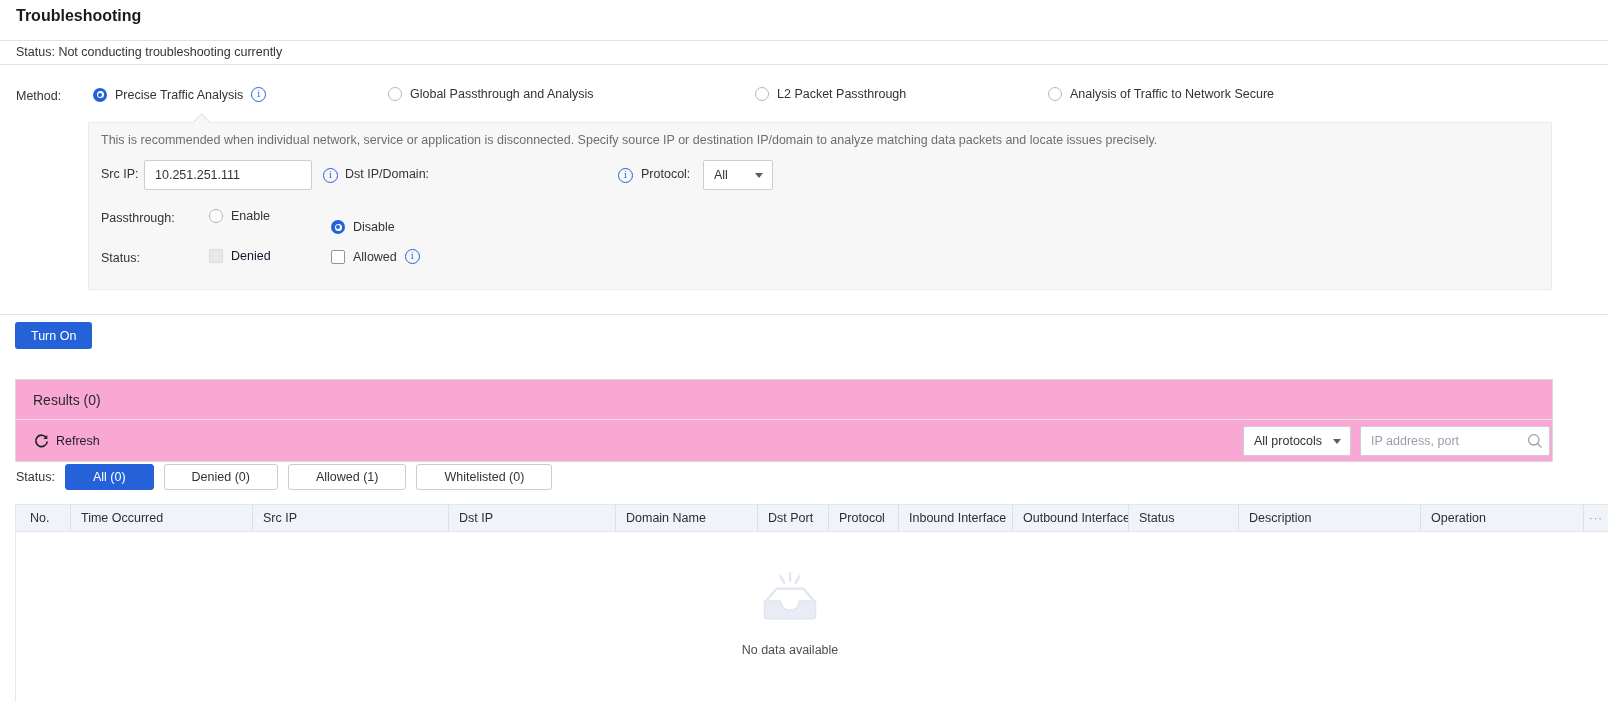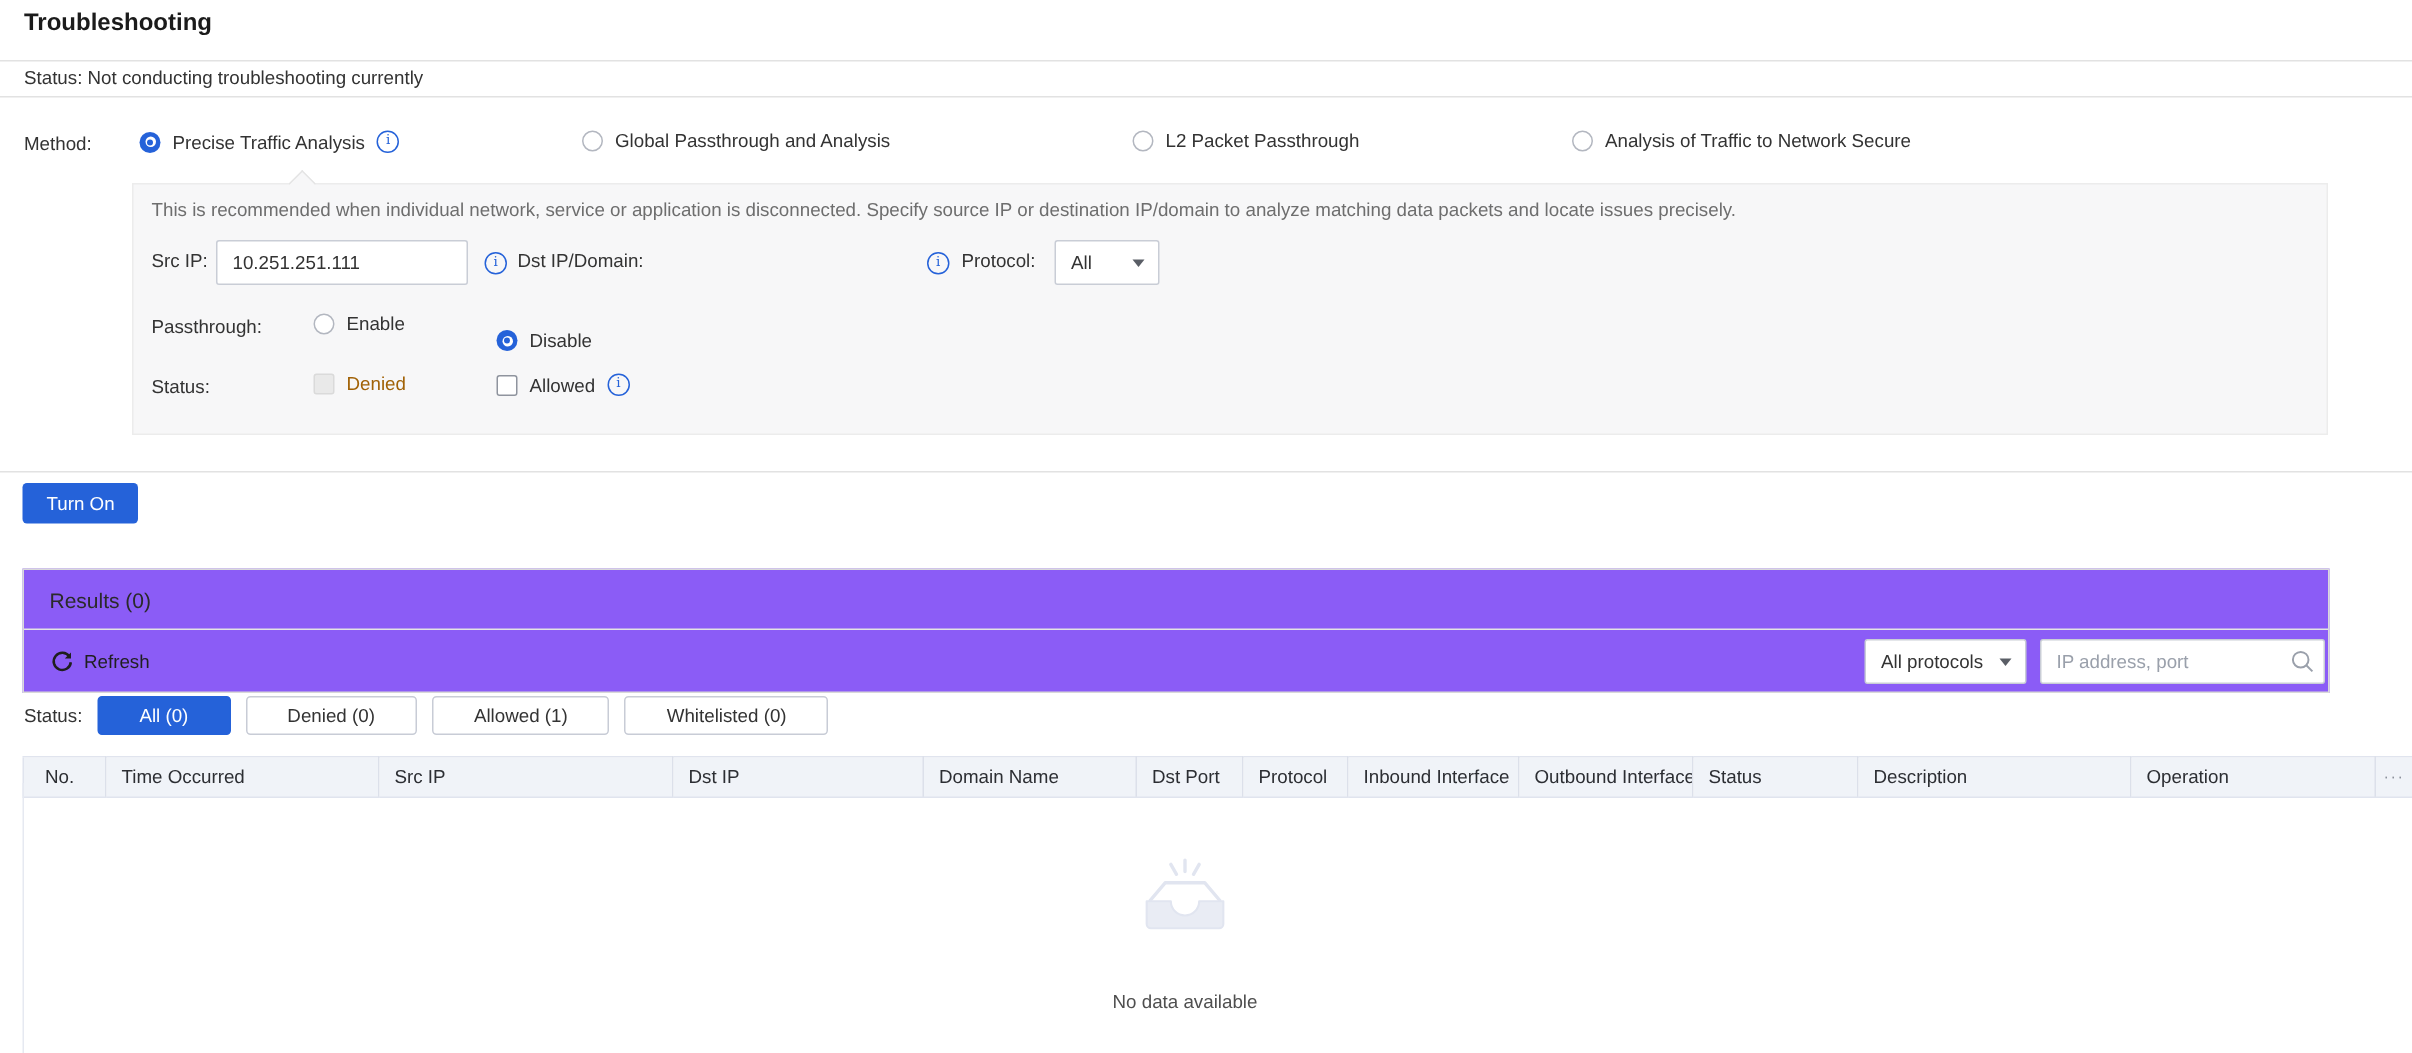--- a/index.html
+++ b/index.html
@@ -34,28 +34,28 @@
     transform:rotate(45deg);border-left:1px solid #e4e4e4;border-top:1px solid #e4e4e4}
   .panel-desc{position:absolute;left:12px;top:10px;color:#6e6e6e;white-space:nowrap}
   .plabel{position:absolute;color:#333;white-space:nowrap}
   .txt{position:absolute;height:30px;border:1px solid #c9cdd6;border-radius:2px;box-sizing:border-box;
     padding:0 10px;font-family:"Liberation Sans",sans-serif;font-size:12.5px;color:#333;background:#fff;outline:none}
   .select{position:absolute;height:30px;border:1px solid #c9cdd6;border-radius:2px;box-sizing:border-box;background:#fff;
     display:flex;align-items:center;justify-content:space-between;padding:0 9px 0 10px;cursor:pointer}
   .caret{width:0;height:0;border-left:4.5px solid transparent;border-right:4.5px solid transparent;border-top:5px solid #5a5e66;flex:0 0 auto;margin-left:8px}
   .checkbox{width:14px;height:14px;border:1px solid #8f949e;border-radius:2px;background:#fff;box-sizing:border-box;flex:0 0 auto}
   .checkbox.disabled{background:#e9e9e9;border-color:#dadada}
-  .opt-disabled{color:#a16207}
+  .opt-disabled{color:#0f172a}
 
   
   .btn-primary{position:absolute;left:15px;top:322px;height:27px;padding:0 16px;background:var(--accent);color:#fff;
     border:none;border-radius:3px;font-family:"Liberation Sans",sans-serif;font-size:12.5px;cursor:pointer}
 
   
-  .results-box{position:absolute;left:15px;top:379px;width:1538px;height:83px;border:1px solid #d9d9d9;box-sizing:border-box;background:#8b5cf6}
+  .results-box{position:absolute;left:15px;top:379px;width:1538px;height:83px;border:1px solid #d9d9d9;box-sizing:border-box;background:#f9a8d4}
   .results-title-row{height:40px;border-bottom:1px solid #e4e4e4;display:flex;align-items:center;padding-left:17px;box-sizing:border-box}
   .results-title{font-size:14px;color:#2a2a2a}
   .refresh-row{position:relative;height:42px}
   .refresh{position:absolute;left:18px;top:0;height:42px;display:inline-flex;align-items:center;gap:7px;cursor:pointer;color:#1f1f1f}
   .right-select{left:1227px;top:6px;width:108px}
   .search-wrap{position:absolute;left:1344px;top:6px;width:190px;height:30px}
   .search-wrap input{width:100%;height:100%;border:1px solid #c9cdd6;border-radius:2px;box-sizing:border-box;
     padding:0 28px 0 10px;font-family:"Liberation Sans",sans-serif;font-size:12.5px;color:#333;outline:none}
   .search-wrap input::placeholder{color:#9aa0ab}
   .search-icon{position:absolute;right:7px;top:7px;cursor:pointer}
@@ -70,21 +70,21 @@
   table.results-table{position:absolute;left:15px;top:504px;width:1593px;border-collapse:collapse;table-layout:fixed;
     border-left:1px solid #e0e4ee}
   .results-table th{height:26px;background:var(--header_bg);border-top:1px solid #e0e4ee;border-bottom:1px solid #e0e4ee;
     border-right:1px solid #dce0ea;font-weight:normal;font-size:12.5px;color:#2c2e33;text-align:left;padding:0 4px 0 10px;
     white-space:nowrap;overflow:hidden}
   .results-table th.first{padding-left:14px}
   .results-table th.more{color:#8b909a;text-align:center;padding:0;font-size:11px;letter-spacing:1px;cursor:pointer}
 
   .table-body{position:absolute;left:15px;top:522px;width:1593px;height:180px;border-left:1px solid #e6e9f1;box-sizing:border-box}
   .empty-state{position:absolute;left:659px;top:48px;width:230px;text-align:center}
-  .empty-state .msg{margin-top:32px;color:#4f4f4f;font-size:12.5px}
+  .empty-state .msg{margin-top:14px;color:#4f4f4f;font-size:12.5px}
 </style>
 </head>
 <body>
 
 <div class="page-title">Troubleshooting</div>
 <div class="hr" style="top:40px"></div>
 <div class="status-line">Status: Not conducting troubleshooting currently</div>
 <div class="hr" style="top:64px"></div>
 
 <div class="method-row">

